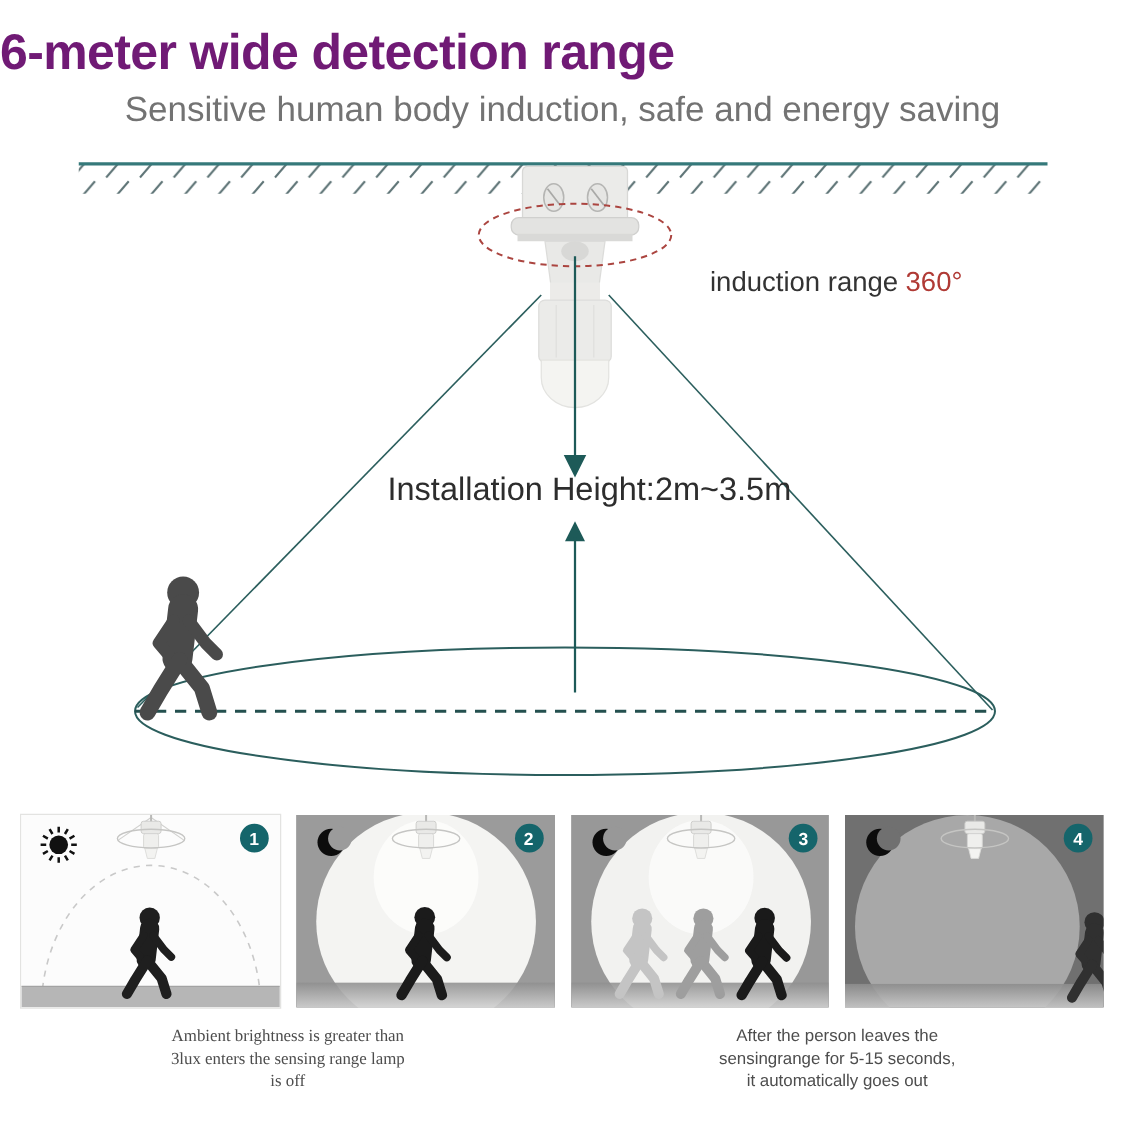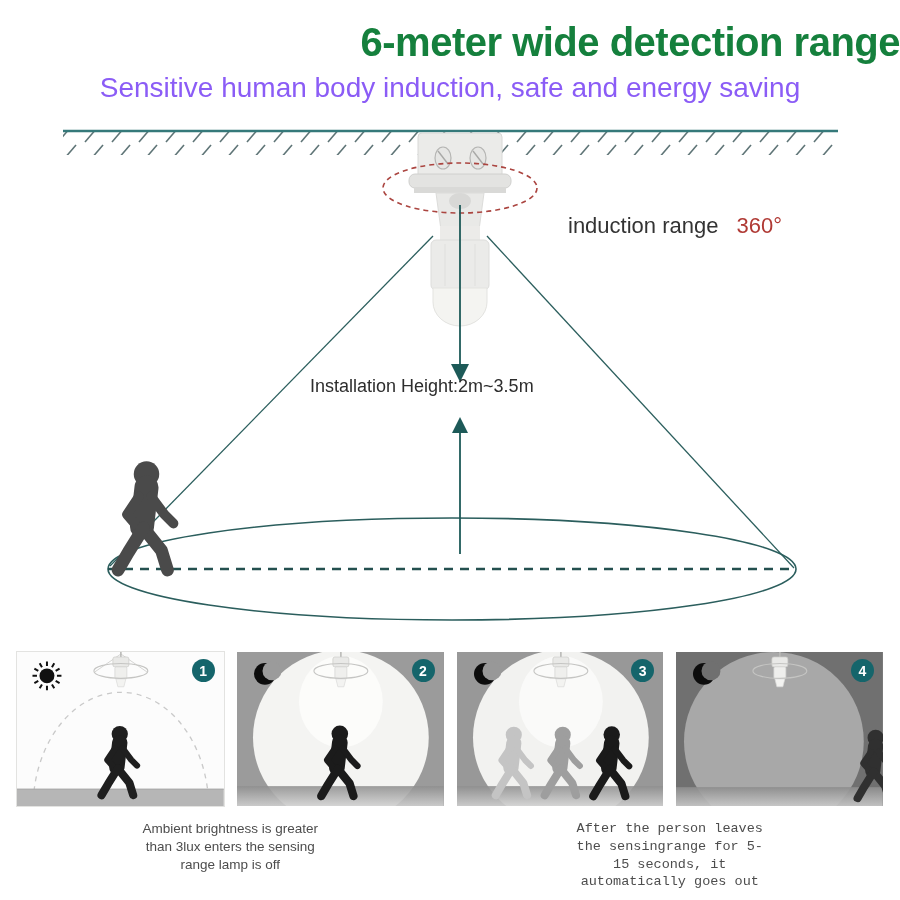--- a/index.html
+++ b/index.html
@@ -1,46 +1,46 @@
 <!DOCTYPE html>
 <html><head>
 <meta charset="utf-8">
 <style>
   html,body{margin:0;padding:0;}
   body{width:900px;height:900px;background:#ffffff;font-family:"Liberation Sans",sans-serif;overflow:hidden;}
   .page{position:relative;width:900px;height:900px;background:#ffffff;}
 
-  .title{position:absolute;top:20px;left:0;width:100%;text-align:right;
-         font-size:40px;font-weight:700;color:#15803d;letter-spacing:-0.5px;}
+  .title{position:absolute;top:20px;left:0;width:100%;text-align:left;
+         font-size:40px;font-weight:700;color:#701a75;letter-spacing:-0.5px;}
   .subtitle{position:absolute;top:72px;left:0;width:100%;text-align:center;
-         font-size:28px;font-weight:400;color:#8b5cf6;}
+         font-size:28px;font-weight:400;color:#737373;}
 
   .main-svg{position:absolute;top:0;left:0;width:900px;height:650px;}
 
   .induction{position:absolute;top:213px;left:568px;font-size:22px;color:#333333;white-space:nowrap;}
-  .induction .val{color:#b03a35;margin-left:18px;}
-  .install{position:absolute;top:376px;left:310px;width:300px;text-align:left;
-           font-size:18px;color:#2d2d2d;white-space:nowrap;}
+  .induction .val{color:#b03a35;margin-left:6px;}
+  .install{position:absolute;top:376px;left:310px;width:300px;text-align:right;
+           font-size:26px;color:#2d2d2d;white-space:nowrap;}
 
   .panels{position:absolute;top:652px;left:0;right:0;height:154px;
           display:flex;gap:13px;padding:0 17px;}
   .panel{position:relative;flex:1 1 0;height:154px;overflow:hidden;background:#9b9b9b;}
   .panel.day{background:#fcfcfc;outline:1px solid #e3e3e1;}
   .panel svg{position:absolute;top:0;left:0;width:100%;height:100%;}
   .badge{position:absolute;top:7px;right:9px;width:23px;height:23px;border-radius:50%;
          background:#15656b;color:#ffffff;font-size:14px;font-weight:700;
          display:flex;align-items:center;justify-content:center;z-index:2;}
 
   .captions{position:absolute;top:820px;left:0;right:0;display:flex;gap:13px;padding:0 17px;}
   .caption{flex:1 1 0;display:flex;justify-content:center;}
   .caption span{display:block;text-align:center;font-size:13.5px;line-height:1.32;color:#4d4d4d;}
-  .caption.c1 span{max-width:192px;}
+  .caption.c1 span{max-width:192px;font-family:Liberation Serif, serif;}
   .caption.c2 span{max-width:218px;}
   .caption.c3 span{max-width:180px;}
-  .caption.c4 span{max-width:196px;font-family:Liberation Mono, monospace;}
+  .caption.c4 span{max-width:196px;}
 
   .defs-holder{position:absolute;width:0;height:0;overflow:hidden;}
 </style>
 </head>
 <body>
 
 <svg class="defs-holder" aria-hidden="true">
   <defs>
     <g id="walker">
       <circle cx="3" cy="-66" r="8.5" fill="currentColor"></circle>

